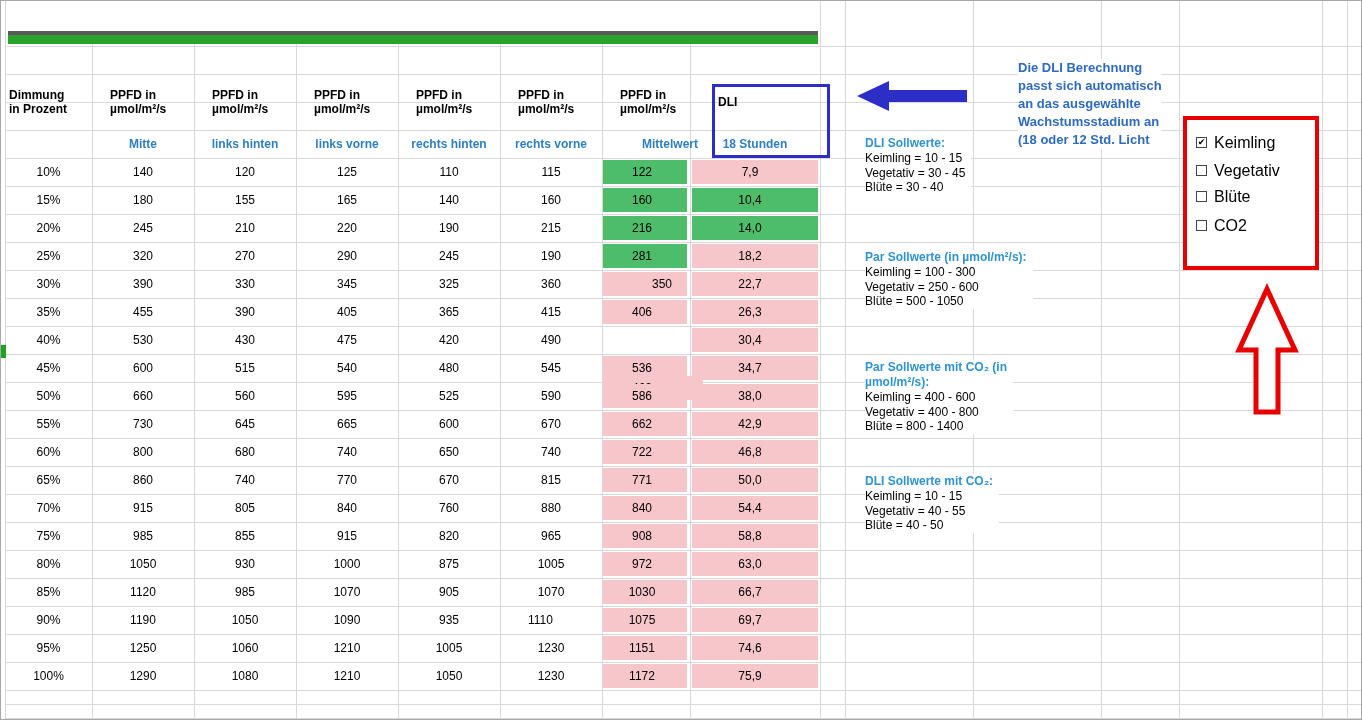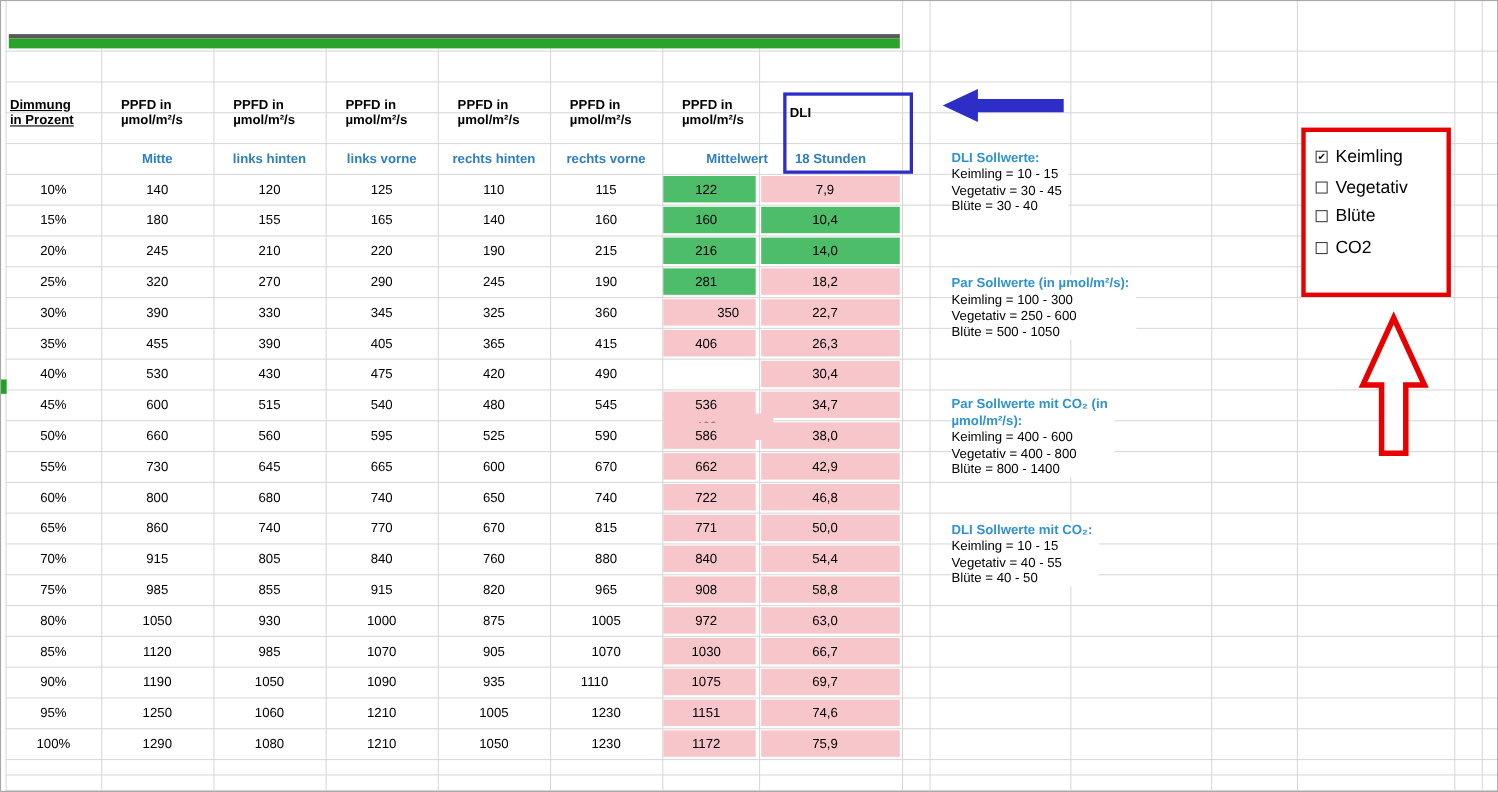--- a/index.html
+++ b/index.html
@@ -87,21 +87,21 @@
       <div class="hline" style="top: 690px;"></div>
       <div class="hline" style="top: 718px;"></div>
       <div class="hline" style="top: 704px;"></div>
     </div>
   <div id="row-indicator"></div>
 
   <div id="bar-top"></div>
   <div id="bar-fill"></div>
 
   <div id="header-row">
-      <div class="hcell" style="left: 5px; width: 87px; padding-left: 4px; text-decoration: underline;">
+      <div class="hcell" style="left: 5px; width: 87px; padding-left: 4px;">
         <div>Dimmung</div>
         <div>in Prozent</div>
       </div>
       <div class="hcell" style="left: 92px; width: 102px; padding-left: 18px;">
         <div>PPFD in</div>
         <div>µmol/m²/s</div>
       </div>
       <div class="hcell" style="left: 194px; width: 102px; padding-left: 18px;">
         <div>PPFD in</div>
         <div>µmol/m²/s</div>
@@ -350,20 +350,27 @@
         <div class="iline">Vegetativ = 400 - 800</div>
         <div class="iline">Blüte = 800 - 1400</div>
       </div>
       <div class="iblock" style="top: 474px;">
         <div class="ititle">DLI Sollwerte mit CO₂:</div>
         <div class="iline">Keimling = 10 - 15</div>
         <div class="iline">Vegetativ = 40 - 55</div>
         <div class="iline">Blüte = 40 - 50</div>
       </div>
     </div>
+  <div id="note-blue">
+      <div>Die DLI Berechnung</div>
+      <div>passt sich automatisch</div>
+      <div>an das ausgewählte</div>
+      <div>Wachstumsstadium an</div>
+      <div>(18 oder 12 Std. Licht</div>
+    </div>
 
   <div id="stage-panel">
       <div class="cbitem" style="top: 16px;">
         <div class="cbbox">✔</div>
         <div class="cblabel">Keimling</div>
       </div>
       <div class="cbitem" style="top: 44px;">
         <div class="cbbox"></div>
         <div class="cblabel">Vegetativ</div>
       </div>

